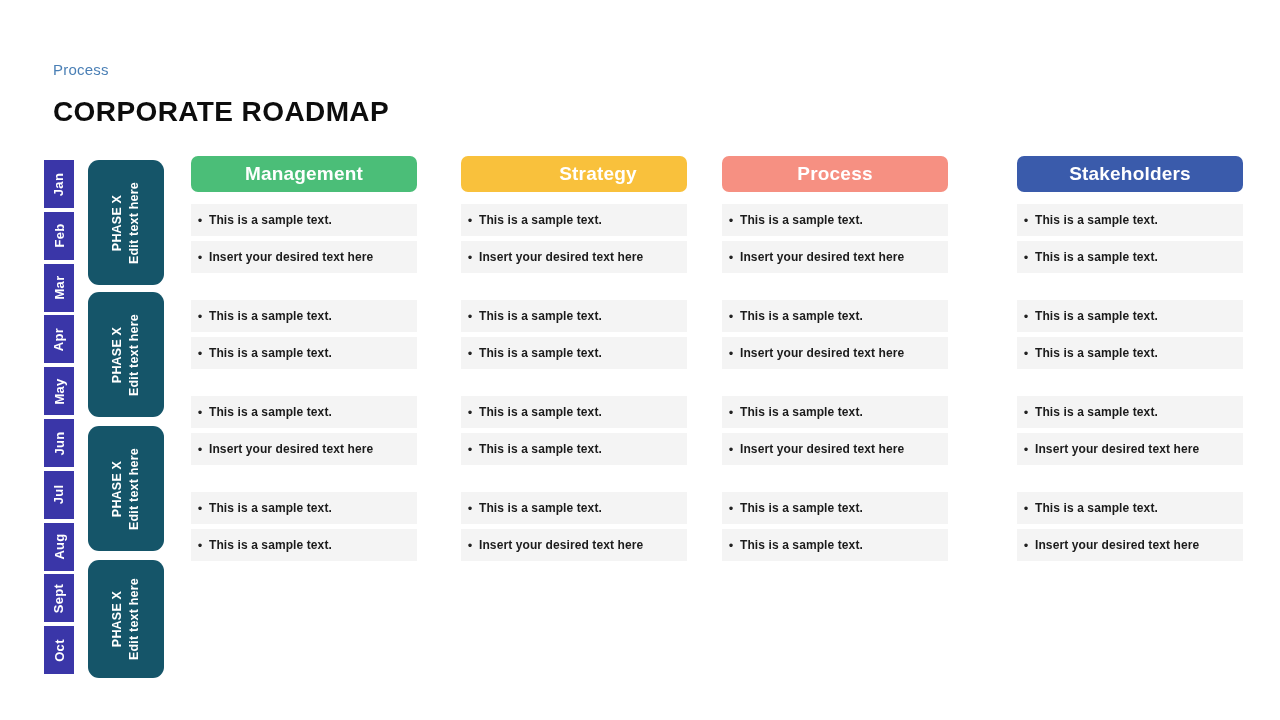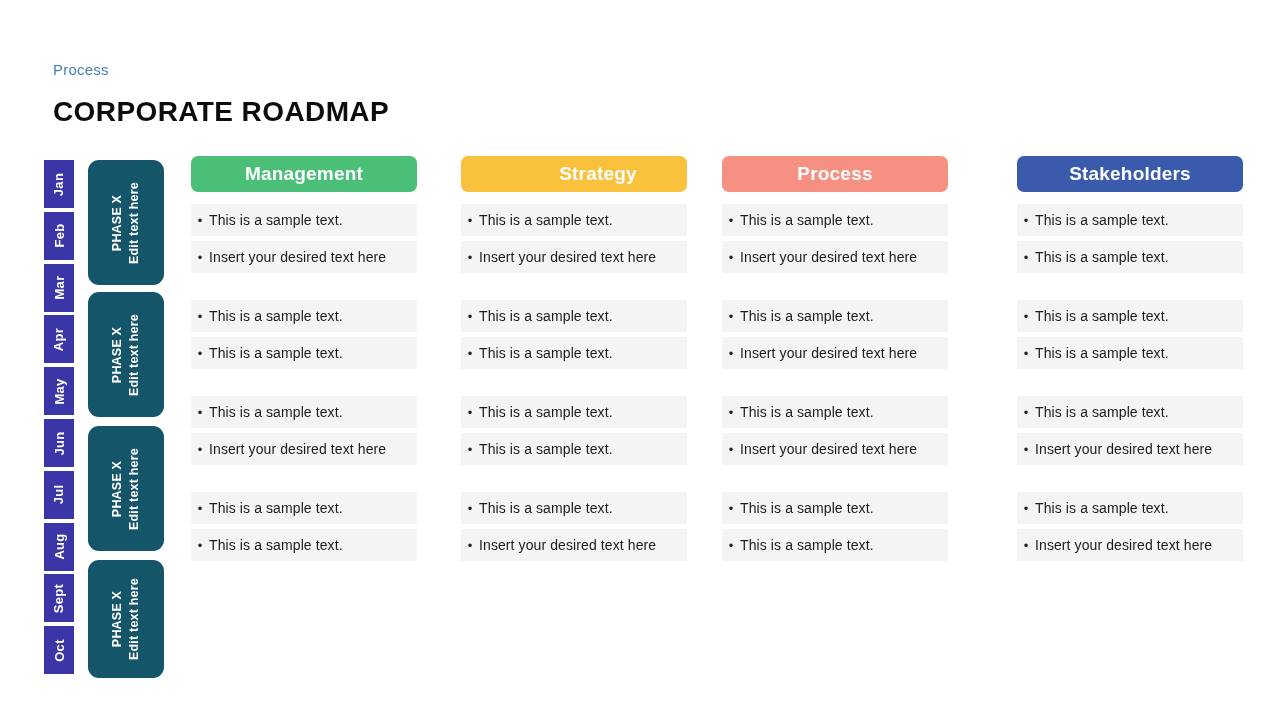--- a/index.html
+++ b/index.html
@@ -128,23 +128,24 @@
     flex: 0 0 auto;
     width: 18px;
     text-align: center;
     color: #222222;
     font-size: 13px;
     line-height: 1;
   }
   .bullet-text {
     flex: 1 1 auto;
     color: #1b1b1b;
-    font-size: 14px;
+    font-size: 12px;
     letter-spacing: .1px;
     white-space: nowrap;
+    font-weight: bold;
   }
 </style>
 </head>
 <body>
 
 <div id="breadcrumb">Process</div>
 
 <div id="page-title">CORPORATE ROADMAP</div>
 
 <div id="months-rail">

